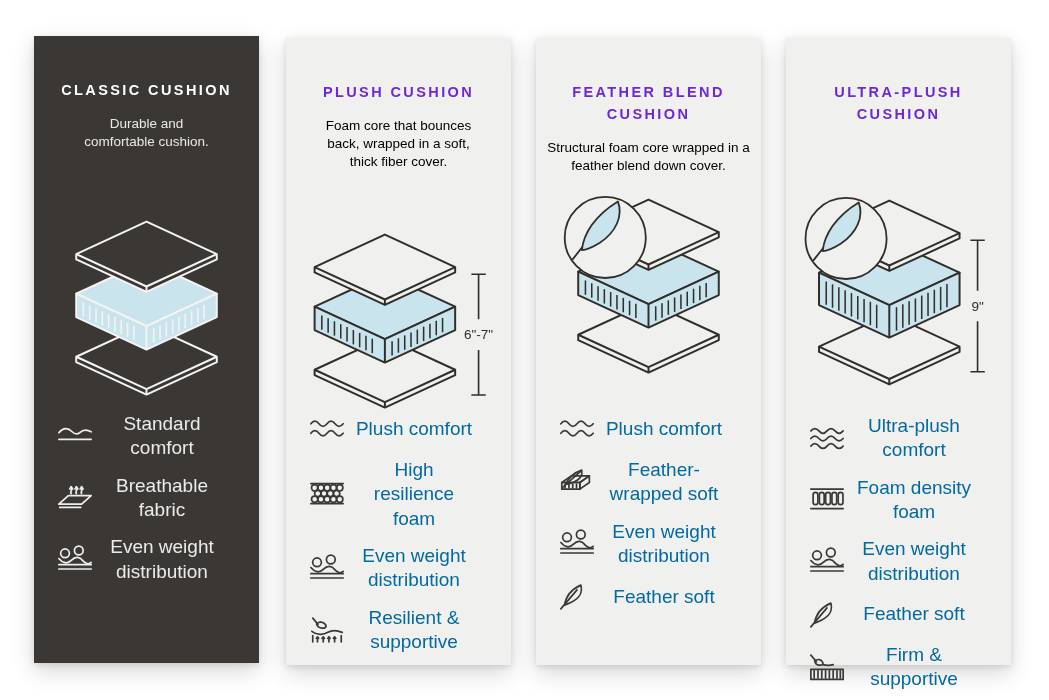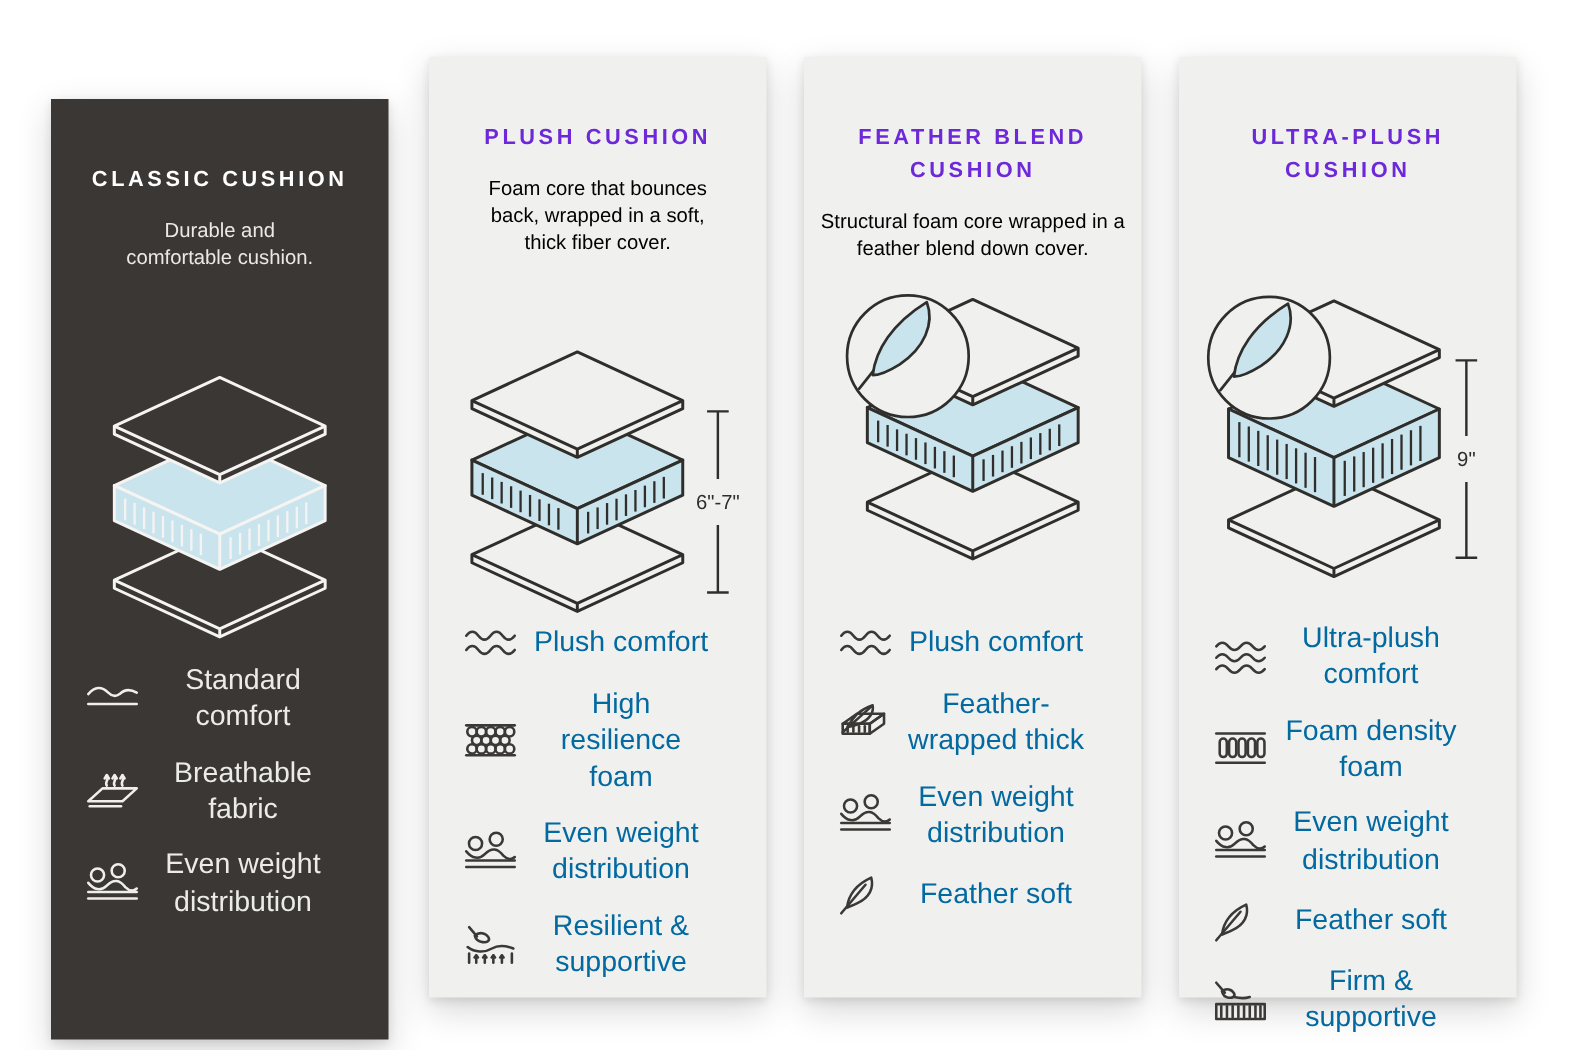--- a/index.html
+++ b/index.html
@@ -7,21 +7,21 @@
     width:1049px;height:700px;position:relative;overflow:hidden;
     background:#ffffff;
     font-family:"Liberation Sans", sans-serif;
   }
   .card{
     position:absolute;width:225px;height:627px;
     box-shadow:0 8px 22px rgba(0,0,0,.16), 0 2px 6px rgba(0,0,0,.10);
   }
   .card.dark{background:#3a3734;color:#f2f1ef;}
   .card.light{background:#f0f0ee;color:#3b3a37;}
-  .c0{left:34px;top:36px;margin-top:30px;}
+  .c0{left:34px;top:36px;}
   .c1{left:286px;top:38px;}
   .c2{left:536px;top:38px;}
   .c3{left:786px;top:38px;}
 
   .title{
     margin:44px 10px 0;text-align:center;
     font-size:14.5px;font-weight:700;letter-spacing:2.4px;line-height:1.5;
   }
   .card.dark .title{color:#ffffff;}
   .card.light .title{color:#6d28d9;}
@@ -295,21 +295,21 @@
               <path d="M4 15 H23 V22 H4 Z" fill="none" stroke="#3a3936" stroke-width="1.8" stroke-linecap="round" stroke-linejoin="round"></path>
               <path d="M23 15 L33 8 V15 L23 22 Z" fill="none" stroke="#3a3936" stroke-width="1.8" stroke-linecap="round" stroke-linejoin="round"></path>
               <path d="M7.5 16.8 V20.6" fill="none" stroke="#3a3936" stroke-width="1.8" stroke-linecap="round" stroke-linejoin="round"></path>
               <path d="M11.5 16.8 V20.6" fill="none" stroke="#3a3936" stroke-width="1.8" stroke-linecap="round" stroke-linejoin="round"></path>
               <path d="M15.5 16.8 V20.6" fill="none" stroke="#3a3936" stroke-width="1.8" stroke-linecap="round" stroke-linejoin="round"></path>
               <path d="M19.5 16.8 V20.6" fill="none" stroke="#3a3936" stroke-width="1.8" stroke-linecap="round" stroke-linejoin="round"></path>
               <path d="M4 21 L24 3" fill="none" stroke="#3a3936" stroke-width="1.8" stroke-linecap="round" stroke-linejoin="round"></path>
               <path d="M8 17 C11 10 16 5 25 2 C26 7 23 12 16 15 C13 16 10 17 8 17 Z" fill="none" stroke="#3a3936" stroke-width="1.8" stroke-linecap="round" stroke-linejoin="round"></path>
             </svg>
           </span>
-          <span class="flabel">Feather-wrapped thick</span>
+          <span class="flabel">Feather-wrapped soft</span>
         </li>
         <li class="feature-row">
           <span class="ficon">
             <svg viewBox="0 0 40 30">
               <path d="M3 14 c4 5 9 6 13 2 c5 -5 9 -4 13 1 c3 3 6 3 8 1" fill="none" stroke="#3a3936" stroke-width="1.8" stroke-linecap="round" stroke-linejoin="round"></path>
               <path d="M3 20.5 H37" fill="none" stroke="#3a3936" stroke-width="1.8" stroke-linecap="round" stroke-linejoin="round"></path>
               <path d="M3 25 H37" fill="none" stroke="#3a3936" stroke-width="1.8" stroke-linecap="round" stroke-linejoin="round"></path>
               <circle cx="9.5" cy="8.5" r="4.6" fill="none" stroke="#3a3936" stroke-width="1.8"></circle>
               <circle cx="24" cy="5.5" r="4.6" fill="none" stroke="#3a3936" stroke-width="1.8"></circle>
             </svg>

